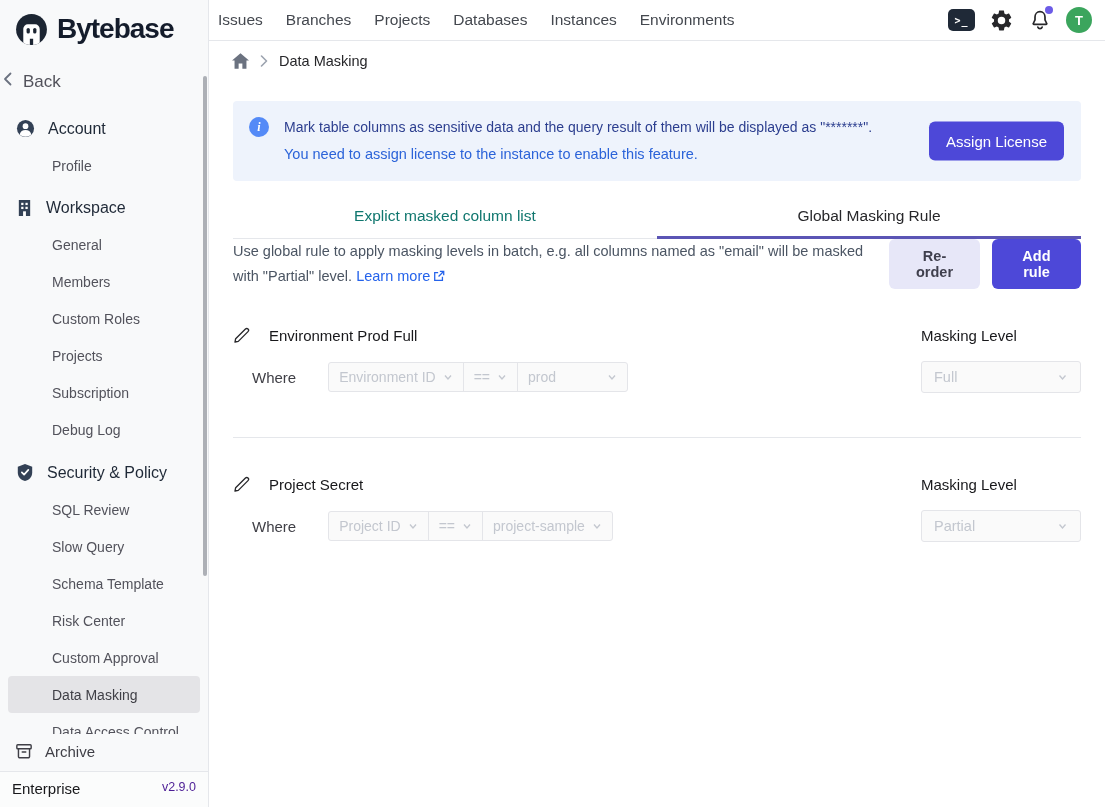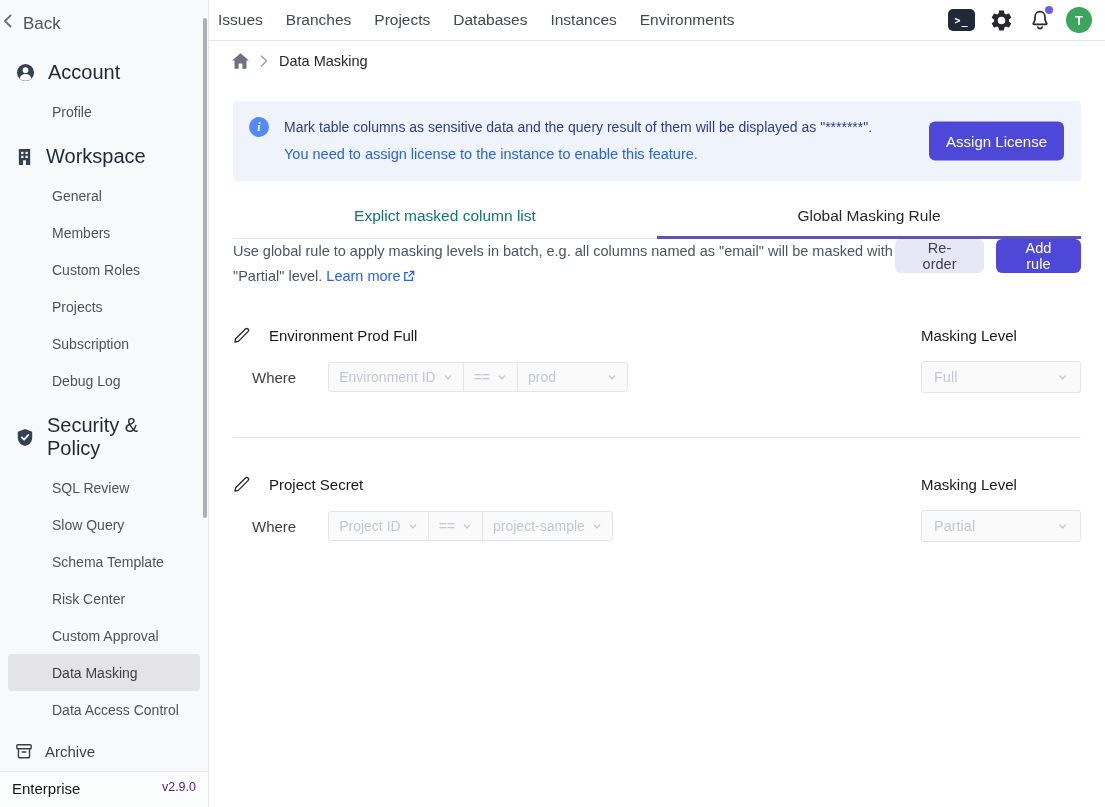--- a/index.html
+++ b/index.html
@@ -6,21 +6,21 @@
   html,body { width:1105px; height:807px; overflow:hidden; }
   body { font-family:"Liberation Sans", sans-serif; background:#fff; color:#27272a; position:relative; }
 
   
   .sidebar { position:absolute; left:0; top:0; width:209px; height:807px; background:#f8f9fa; border-right:1px solid #e5e7eb; display:flex; flex-direction:column; }
   .logo-row { height:58px; display:flex; align-items:center; padding:0 10px 0 13px; gap:7px; flex:0 0 auto; }
   .logo-word { font-size:28px; font-weight:700; color:#141c2b; letter-spacing:-1px; }
   .side-scroll { flex:1 1 auto; overflow:hidden; position:relative; padding-top:4px; }
   .scroll-thumb { position:absolute; right:1px; top:18px; width:4px; height:500px; background:#adb0b6; border-radius:2px; }
   .back-row { display:flex; align-items:flex-start; gap:9px; padding:10px 16px 12px 2px; font-size:17px; color:#52525b; cursor:pointer; }
-  .side-section { display:flex; align-items:center; gap:13px; padding:9px 16px; margin-top:6px; font-size:20px; font-weight:500; color:#1f2937; }
+  .side-section { display:flex; align-items:center; gap:13px; padding:9px 16px; margin-top:6px; font-size:16px; font-weight:500; color:#1f2937; }
   .side-item { display:flex; align-items:center; height:37px; padding-left:52px; font-size:14px; color:#52525b; cursor:pointer; }
   .side-item.active { background:#e4e4e7; margin:0 8px; padding-left:44px; border-radius:4px; color:#3f3f46; }
   .archive-row { flex:0 0 auto; display:flex; align-items:center; gap:12px; padding:9px 16px 11px 15px; font-size:15px; color:#3f3f46; background:#f8f9fa; position:relative; cursor:pointer; }
   .side-footer { flex:0 0 auto; border-top:1px solid #e5e7eb; background:#fbfcfc; display:flex; align-items:flex-start; justify-content:space-between; padding:8px 12px 10px; }
   .plan { font-size:15px; color:#18181b; }
   .version { font-size:12.5px; color:#4c1d95; }
 
   
   .main { position:absolute; left:209px; top:0; width:896px; height:807px; background:#fff; display:flex; flex-direction:column; }
   .topbar { height:41px; flex:0 0 auto; border-bottom:1px solid #e5e7eb; display:flex; align-items:center; padding:0 13px 0 9px; }
@@ -49,40 +49,59 @@
   .tabs { margin-top:15px; display:flex; border-bottom:1px solid #e5e7eb; }
   .tab { flex:1; text-align:center; padding:11px 0 13px; font-size:15.5px; color:#0f766e; cursor:pointer; position:relative; }
   .tab.active { color:#27272a; }
   .tab.active::after { content:""; position:absolute; left:0; right:0; bottom:-1px; height:3px; background:#5b55b5; }
 
   .intro-row { display:flex; align-items:flex-start; }
   .intro-text { width:668px; font-size:14.5px; color:#4b5563; line-height:25px; }
   .learn-more { color:#2563eb; cursor:pointer; white-space:nowrap; }
   .intro-btns { margin-left:auto; display:flex; gap:12px; }
   .btn-secondary { background:#e7e7f8; color:#3f3f4d; }
-  .sm-btn { height:34px; padding:0 16px; font-size:14.5px; }
+  .sm-btn { height:50px; padding:0 16px; font-size:14.5px;font-weight:bold; }
 
   .rule { margin-top:38px; }
   .rule-head { display:flex; align-items:center; }
   .rule-title { margin-left:19px; font-size:15px; font-weight:500; color:#18181b; }
   .masking-label { margin-left:auto; width:160px; font-size:15px; font-weight:500; color:#18181b; }
   .rule-controls { margin-top:17px; display:flex; align-items:center; }
   .where-label { margin-left:19px; font-size:15px; color:#3f3f46; }
   .cond-group { margin-left:32px; display:flex; align-items:center; height:30px; background:#fafafa; border:1px solid #e4e5e9; border-radius:3px; color:#c3c7cf; font-size:14px; }
   .cond-seg { display:flex; align-items:center; gap:7px; padding:0 10px; height:100%; cursor:default; }
   .cond-seg + .cond-seg { border-left:1px solid #e4e5e9; }
   .mask-select { margin-left:auto; width:160px; height:32px; background:#fafafa; border:1px solid #e4e5e9; border-radius:3px; display:flex; align-items:center; justify-content:space-between; padding:0 12px; color:#c3c7cf; font-size:14.5px; cursor:default; }
   .rule-divider { margin-top:44px; border-top:1px solid #e5e7eb; }
 
   svg { display:block; }
 </style>
 </head>
 <body>
 
 <div class="sidebar">
+  <div class="logo-row">
+    <span>
+      <svg width="37" height="37" viewBox="0 0 36 36">
+        <defs>
+            <clipPath id="lc">
+              <circle cx="18" cy="18" r="15"></circle>
+            </clipPath>
+          </defs>
+        <circle cx="18" cy="18" r="15" fill="#1c2532"></circle>
+        <g clip-path="url(#lc)">
+          <rect x="10" y="13" width="16" height="22" rx="4.5" fill="#ffffff"></rect>
+          <rect x="13.2" y="16.5" width="3.2" height="5.5" rx="1.6" fill="#1c2532"></rect>
+          <rect x="19.6" y="16.5" width="3.2" height="5.5" rx="1.6" fill="#1c2532"></rect>
+          <rect x="16.4" y="27" width="3.2" height="8" fill="#1c2532"></rect>
+        </g>
+      </svg>
+    </span>
+    <span class="logo-word">Bytebase</span>
+  </div>
 
   <div class="side-scroll">
     <div class="back-row">
       <span>
         <svg width="12" height="14" viewBox="0 0 12 14" fill="none" stroke="#6b7280" stroke-width="1.8" stroke-linecap="round" stroke-linejoin="round">
             <polyline points="8.5,1.5 3,7 8.5,12.5"></polyline>
           </svg>
       </span>
       <span>Back</span>
     </div>

